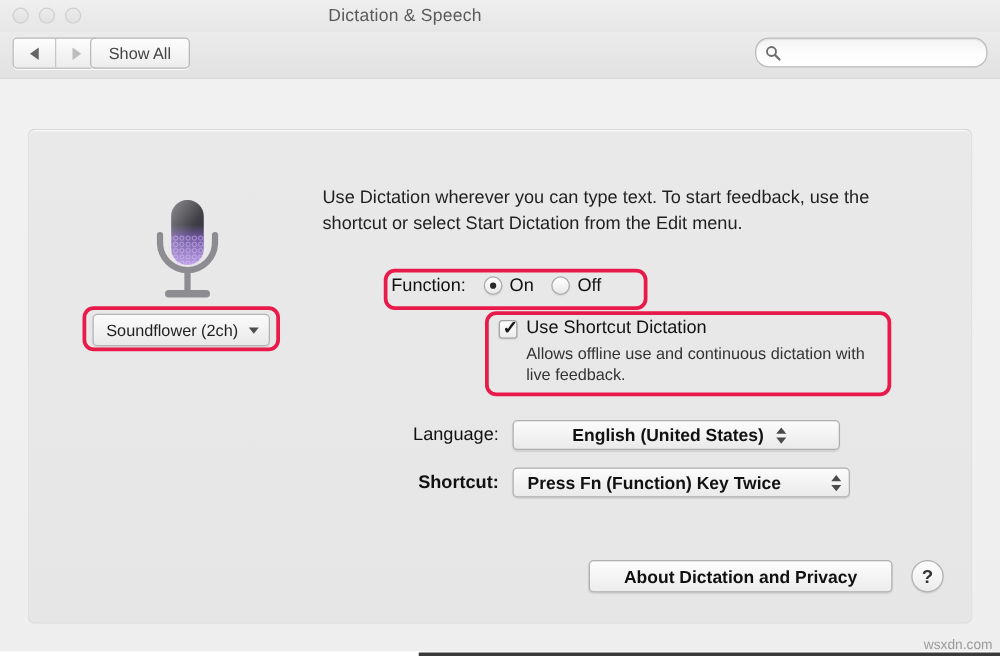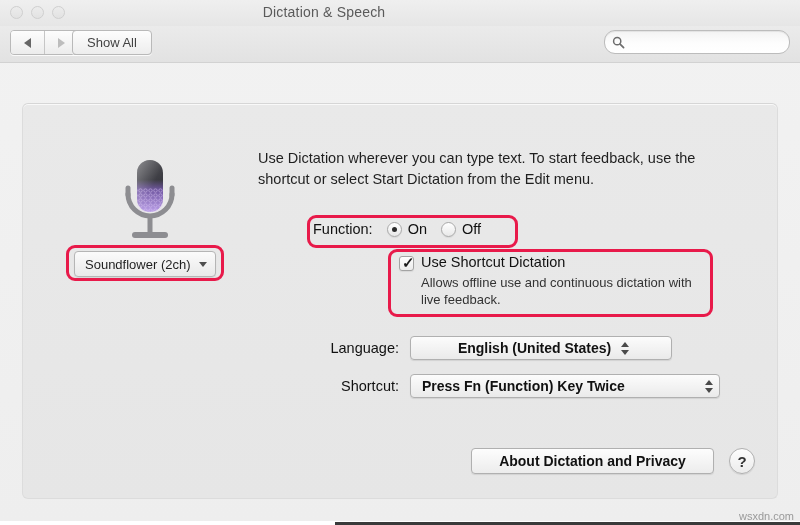--- a/index.html
+++ b/index.html
@@ -222,21 +222,21 @@
   #dictation-row {
     position: absolute;
     left: 313px; top: 221px;
     display: flex;
     align-items: center;
     font-size: 14.5px;
     color: #111;
   }
   .radio-item {
     display: flex;
-    align-items: flex-end;
+    align-items: flex-start;
     gap: 6px;
     margin-left: 14px;
   }
   .radio {
     width: 15px; height: 15px;
     border-radius: 50%;
     border: 1px solid #a9a9a9;
     background: linear-gradient(to bottom, #ffffff, #e8e8e8);
     box-sizing: border-box;
     display: flex;
@@ -509,22 +509,22 @@
     <span class="popup-btn" style="width:262px;justify-content:center;">
       <span>English (United States)</span>
       <span class="stepper-arrows">
         <span class="arr-up"></span>
           <span class="arr-dn"></span>
       </span>
     </span>
   </div>
 
   <div class="form-row" style="left:313px; top:374px;">
-    <span class="form-label" style="width:86px;">Shortcut:</span>
-    <span class="popup-btn" style="width:310px;">
+    <span class="form-label" style="width:86px;font-weight:bold;">Shortcut:</span>
+    <span class="popup-btn" style="width:270px;">
       <span>Press Fn (Function) Key Twice</span>
       <span class="stepper-arrows">
         <span class="arr-up"></span>
           <span class="arr-dn"></span>
       </span>
     </span>
   </div>
 
   <div id="about-btn">About Dictation and Privacy</div>
   <div id="help-btn">?</div>

